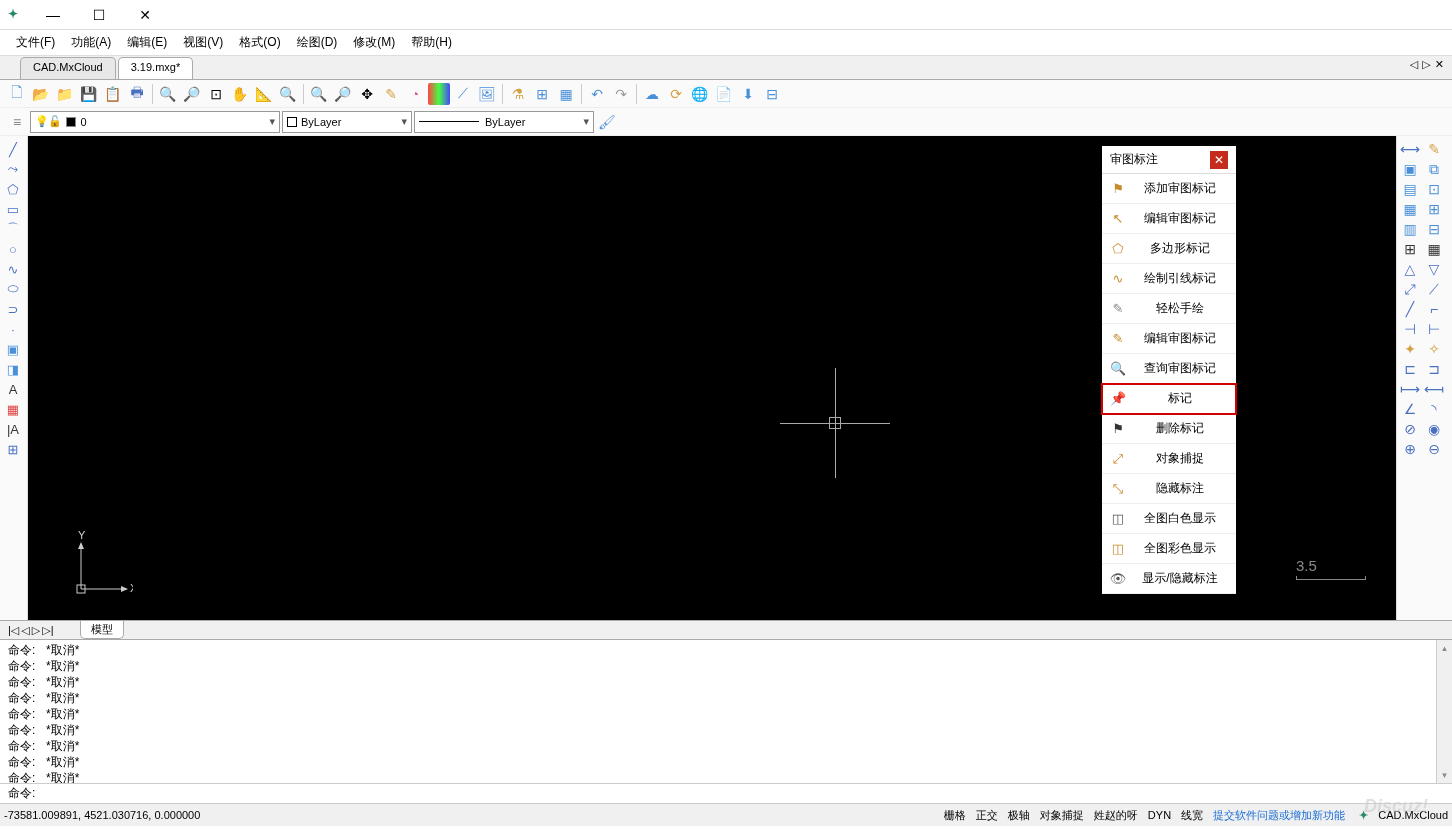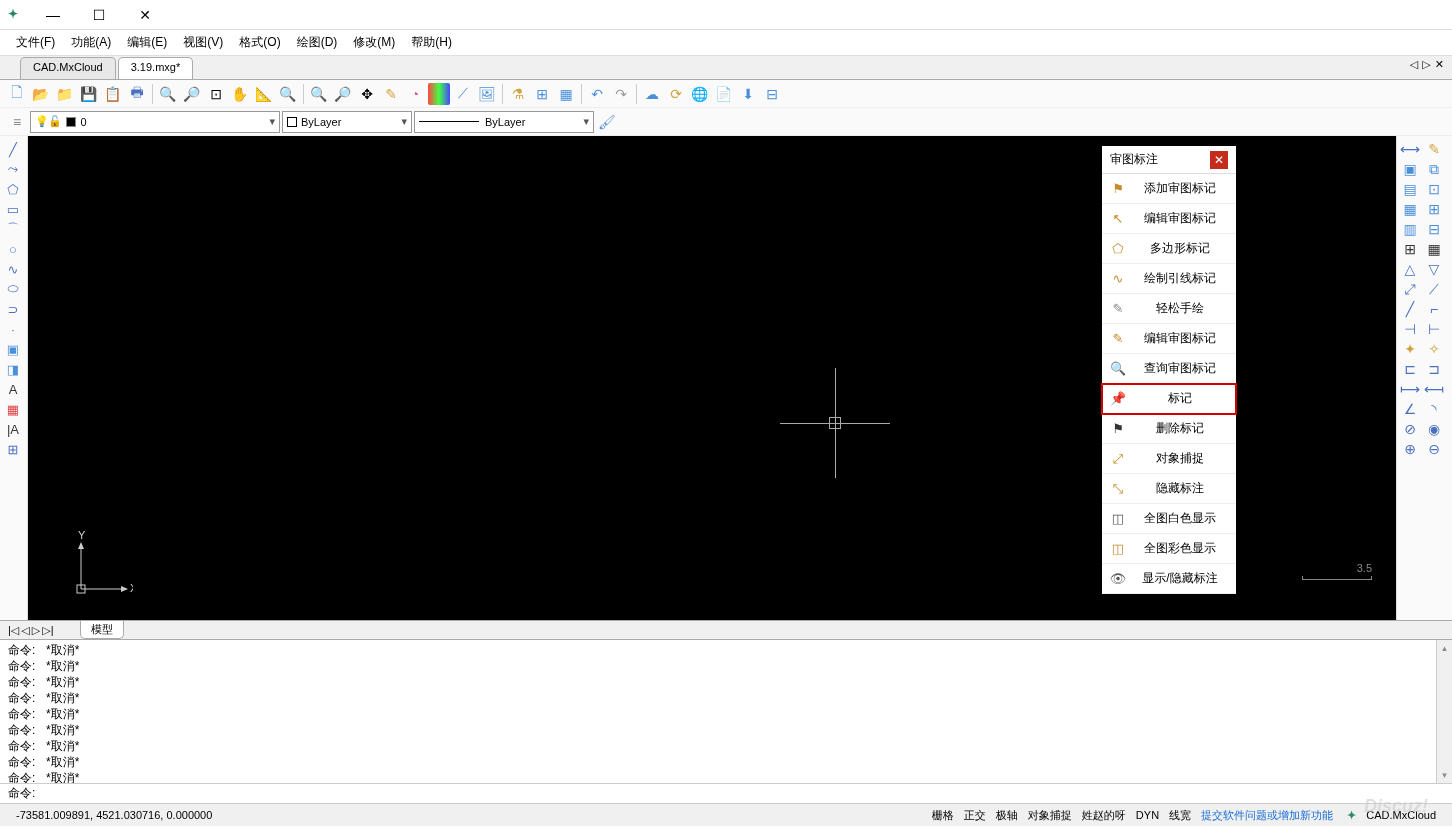--- a/index.html
+++ b/index.html
@@ -28,21 +28,21 @@
 .left-tools { width: 28px; background: #fafafa; display: flex; flex-direction: column; gap: 2px; padding: 4px 2px; border-right: 1px solid #ddd; }
 .left-tools .tb-icon { width: 22px; height: 18px; font-size: 13px; }
 
 .canvas-wrap { flex: 1; position: relative; background: #000; }
 .crosshair { position: absolute; left: 807px; top: 287px; pointer-events: none; }
 .crosshair::before { content: ''; position: absolute; width: 110px; height: 1px; background: #aaa; left: -55px; top: 0; }
 .crosshair::after { content: ''; position: absolute; height: 110px; width: 1px; background: #aaa; top: -55px; left: 0; }
 .crosshair .box { position: absolute; width: 12px; height: 12px; border: 1px solid #aaa; left: -6px; top: -6px; }
 .ucs { position: absolute; left: 20px; bottom: 16px; color: #ccc; font-size: 11px; }
 .ucs svg { display: block; }
-.scale-ind { position: absolute; right: 24px; bottom: 40px; color: #888; font-size: 11px; text-align: right; }
+.scale-ind { position: absolute; right: 30px; bottom: 40px; color: #888; font-size: 15px; }
 
 .right-tools { width: 56px; background: #fafafa; display: flex; flex-direction: column; padding: 4px 2px; gap: 2px; border-left: 1px solid #ddd; }
 .right-tools .row { display: flex; gap: 2px; }
 .right-tools .tb-icon { width: 22px; height: 18px; }
 
 .markup-panel { position: absolute; right: 160px; top: 10px; width: 134px; background: #fff; box-shadow: 0 2px 8px rgba(0,0,0,0.3); z-index: 10; }
 .markup-header { height: 28px; display: flex; align-items: center; padding: 4px 8px; border-bottom: 1px solid #ddd; font-size: 12px; }
 .markup-header .close { margin-left: auto; width: 18px; height: 18px; background: #c42b1c; color: #fff; display: flex; align-items: center; justify-content: center; cursor: pointer; font-size: 12px; }
 .markup-item { height: 30px; display: flex; align-items: center; padding: 0 8px; border-bottom: 1px solid #eee; cursor: pointer; font-size: 12px; gap: 6px; }
 .markup-item .icon { width: 16px; height: 16px; display: flex; align-items: center; justify-content: center; font-size: 13px; }
@@ -53,21 +53,21 @@
 .model-tabs .nav { position: absolute; left: 8px; display: flex; gap: 2px; }
 .model-tabs .mtab { padding: 1px 10px; background: #fff; border: 1px solid #aaa; border-radius: 0 0 5px 5px; border-top: none; }
 
 .cmd-history { height: 144px; background: #fff; border-bottom: 1px solid #ccc; padding: 2px 8px; overflow: hidden; font-size: 12px; line-height: 16px; position: relative; }
 .cmd-history .scroll { position: absolute; right: 0; top: 0; width: 16px; height: 100%; background: #f0f0f0; border-left: 1px solid #ccc; }
 .cmd-line { display: flex; }
 .cmd-line .label { width: 38px; }
 .cmd-row { height: 20px; display: flex; align-items: center; padding: 0 8px; border-bottom: 1px solid #ccc; font-size: 12px; }
 .cmd-row input { flex: 1; border: none; outline: none; font-size: 12px; margin-left: 4px; }
 
-.statusbar { height: 22px; display: flex; align-items: center; padding: 0 16px; background: #f0f0f0; font-size: 11px; }
+.statusbar { height: 22px; display: flex; align-items: center; padding: 0 4px; background: #f0f0f0; font-size: 11px; }
 .statusbar .coords { flex: 0 0 auto; }
 .statusbar .right { margin-left: auto; display: flex; gap: 10px; align-items: center; }
 .statusbar .toggle { cursor: pointer; }
 .statusbar .link { color: #1a6dd4; cursor: pointer; }
 .statusbar .brand-icon { color: #2a8a6a; font-weight: bold; margin-left: 4px; }
 
 .watermark { position: absolute; right: 24px; bottom: 12px; color: #ccc; font-size: 18px; font-style: italic; font-weight: bold; pointer-events: none; opacity: 0.6; z-index: 100; }
 </style>
 </head>
 <body>

